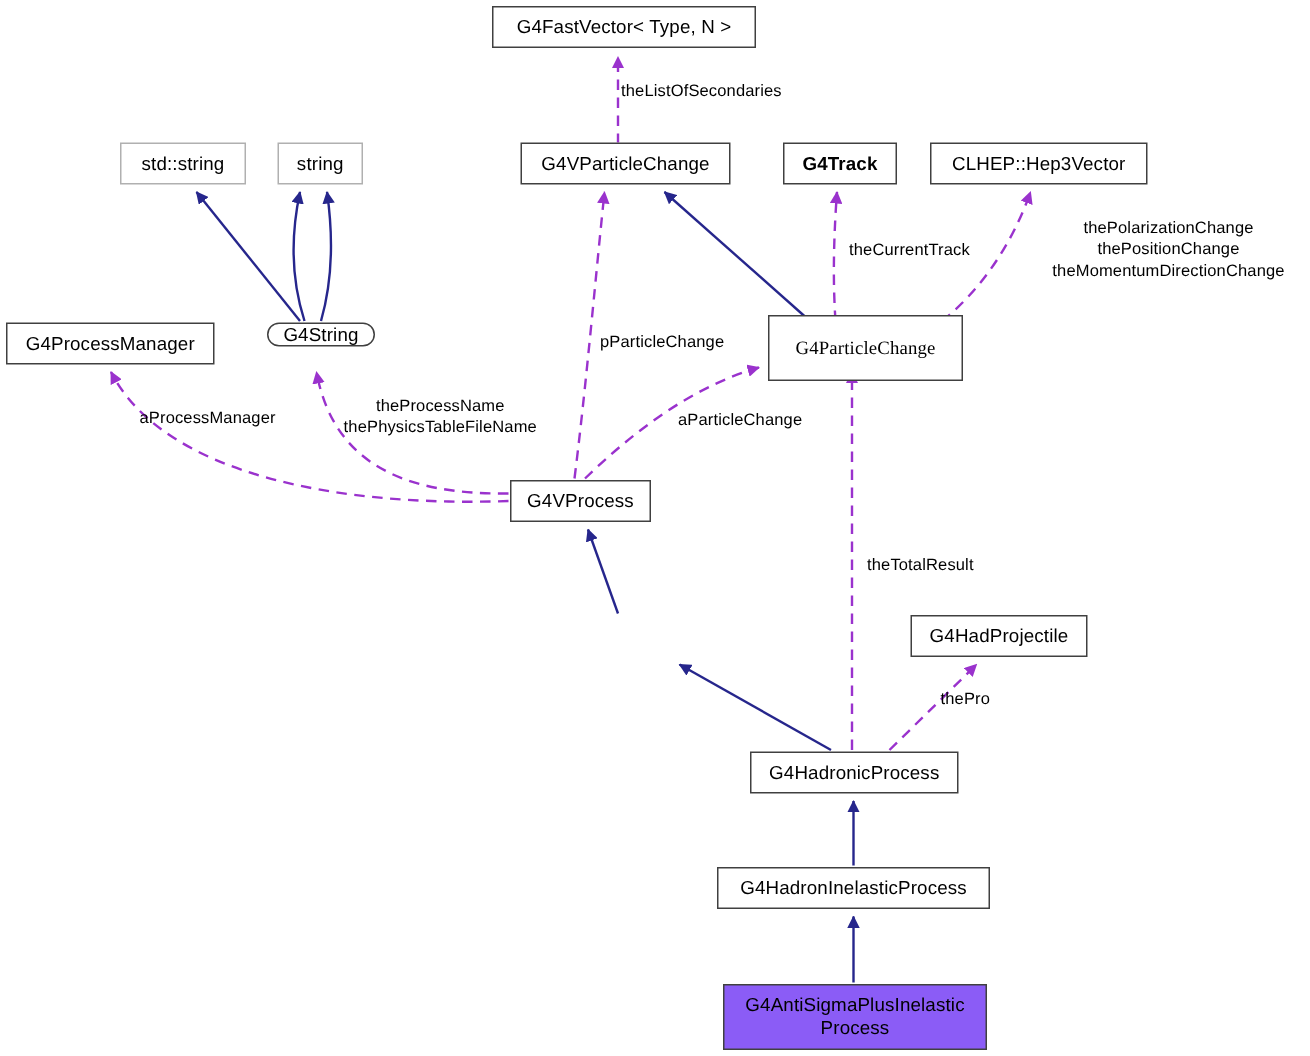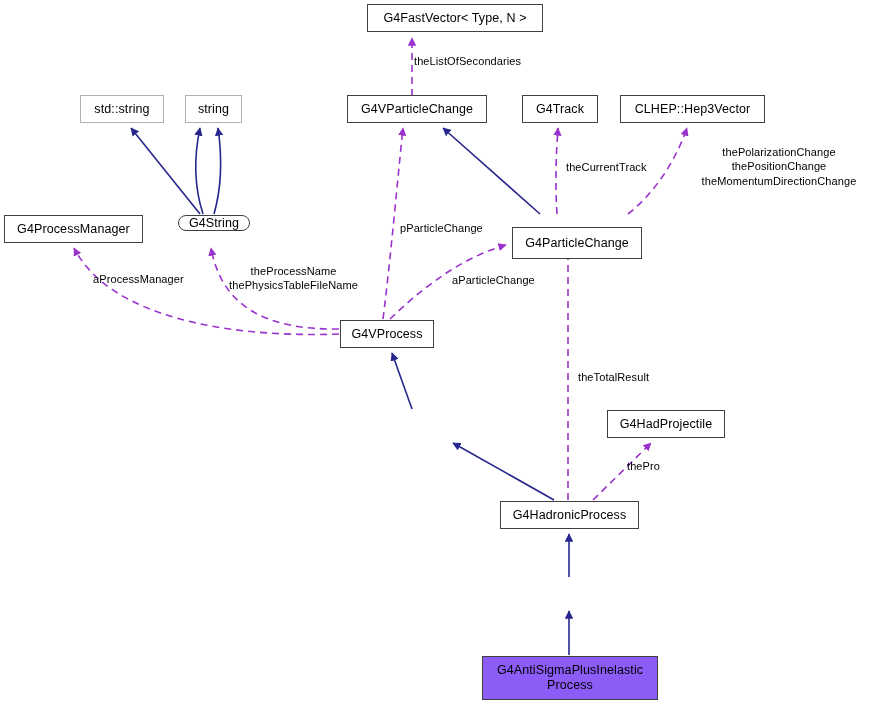--- a/index.html
+++ b/index.html
@@ -100,45 +100,46 @@
 
     <path d="M 554 500 L 453 443" fill="none" stroke="#26268c" stroke-width="1.6" marker-end="url(#arrowInh)"></path>
 
     <path d="M 593 500 L 651 443" fill="none" stroke="#9a32cd" stroke-width="1.6" stroke-dasharray="7,5" marker-end="url(#arrowAssoc)"></path>
 
     <path d="M 569 577 L 569 534" fill="none" stroke="#26268c" stroke-width="1.6" marker-end="url(#arrowInh)"></path>
 
     <path d="M 569 655 L 569 611" fill="none" stroke="#26268c" stroke-width="1.6" marker-end="url(#arrowInh)"></path>
   </svg>
 
-  <div class="node" style="left:328px; top:4px; width:176px; height:28px;margin-left:39px;">G4FastVector&lt; Type, N &gt;</div>
+  <div class="node" style="left:328px; top:4px; width:176px; height:28px;">G4FastVector&lt; Type, N &gt;</div>
 
   <div class="node gray-border" style="left:80px; top:95px; width:84px; height:28px;">std::string</div>
 
   <div class="node gray-border" style="left:185px; top:95px; width:57px; height:28px;">string</div>
 
   <div class="node" style="left:347px; top:95px; width:140px; height:28px;">G4VParticleChange</div>
 
-  <div class="node" style="left:522px; top:95px; width:76px; height:28px;">G4Track</div>
+  <div class="node" style="left:522px; top:95px; width:76px; height:28px;font-weight:bold;">G4Track</div>
 
   <div class="node" style="left:620px; top:95px; width:145px; height:28px;">CLHEP::Hep3Vector</div>
 
   <div class="node" style="left:4px; top:215px; width:139px; height:28px;">G4ProcessManager</div>
 
   <div class="node" style="left:178px; top:215px; width:72px; height:16px;border-radius:14px;">G4String</div>
 
-  <div class="node" style="left:512px; top:227px; width:130px; height:32px;">G4ParticleChange</div>
+  <div class="node" style="left:512px; top:210px; width:130px; height:44px;font-family:Liberation Serif, serif;">G4ParticleChange</div>
 
   <div class="node" style="left:340px; top:320px; width:94px; height:28px;">G4VProcess</div>
 
 
   <div class="node" style="left:607px; top:410px; width:118px; height:28px;">G4HadProjectile</div>
 
   <div class="node" style="left:500px; top:501px; width:139px; height:28px;">G4HadronicProcess</div>
 
+  <div class="node" style="left:478px; top:578px; width:182px; height:28px;">G4HadronInelasticProcess</div>
 
   <div class="node highlight" style="left:482px; top:656px; width:176px; height:44px;">G4AntiSigmaPlusInelastic
 Process</div>
 
   <div class="edge-label left" style="left:414px; top:54px; width:200px;">theListOfSecondaries</div>
 
   <div class="edge-label center" style="left:685px; top:145px; width:188px;">thePolarizationChange
 thePositionChange
 theMomentumDirectionChange</div>
 

